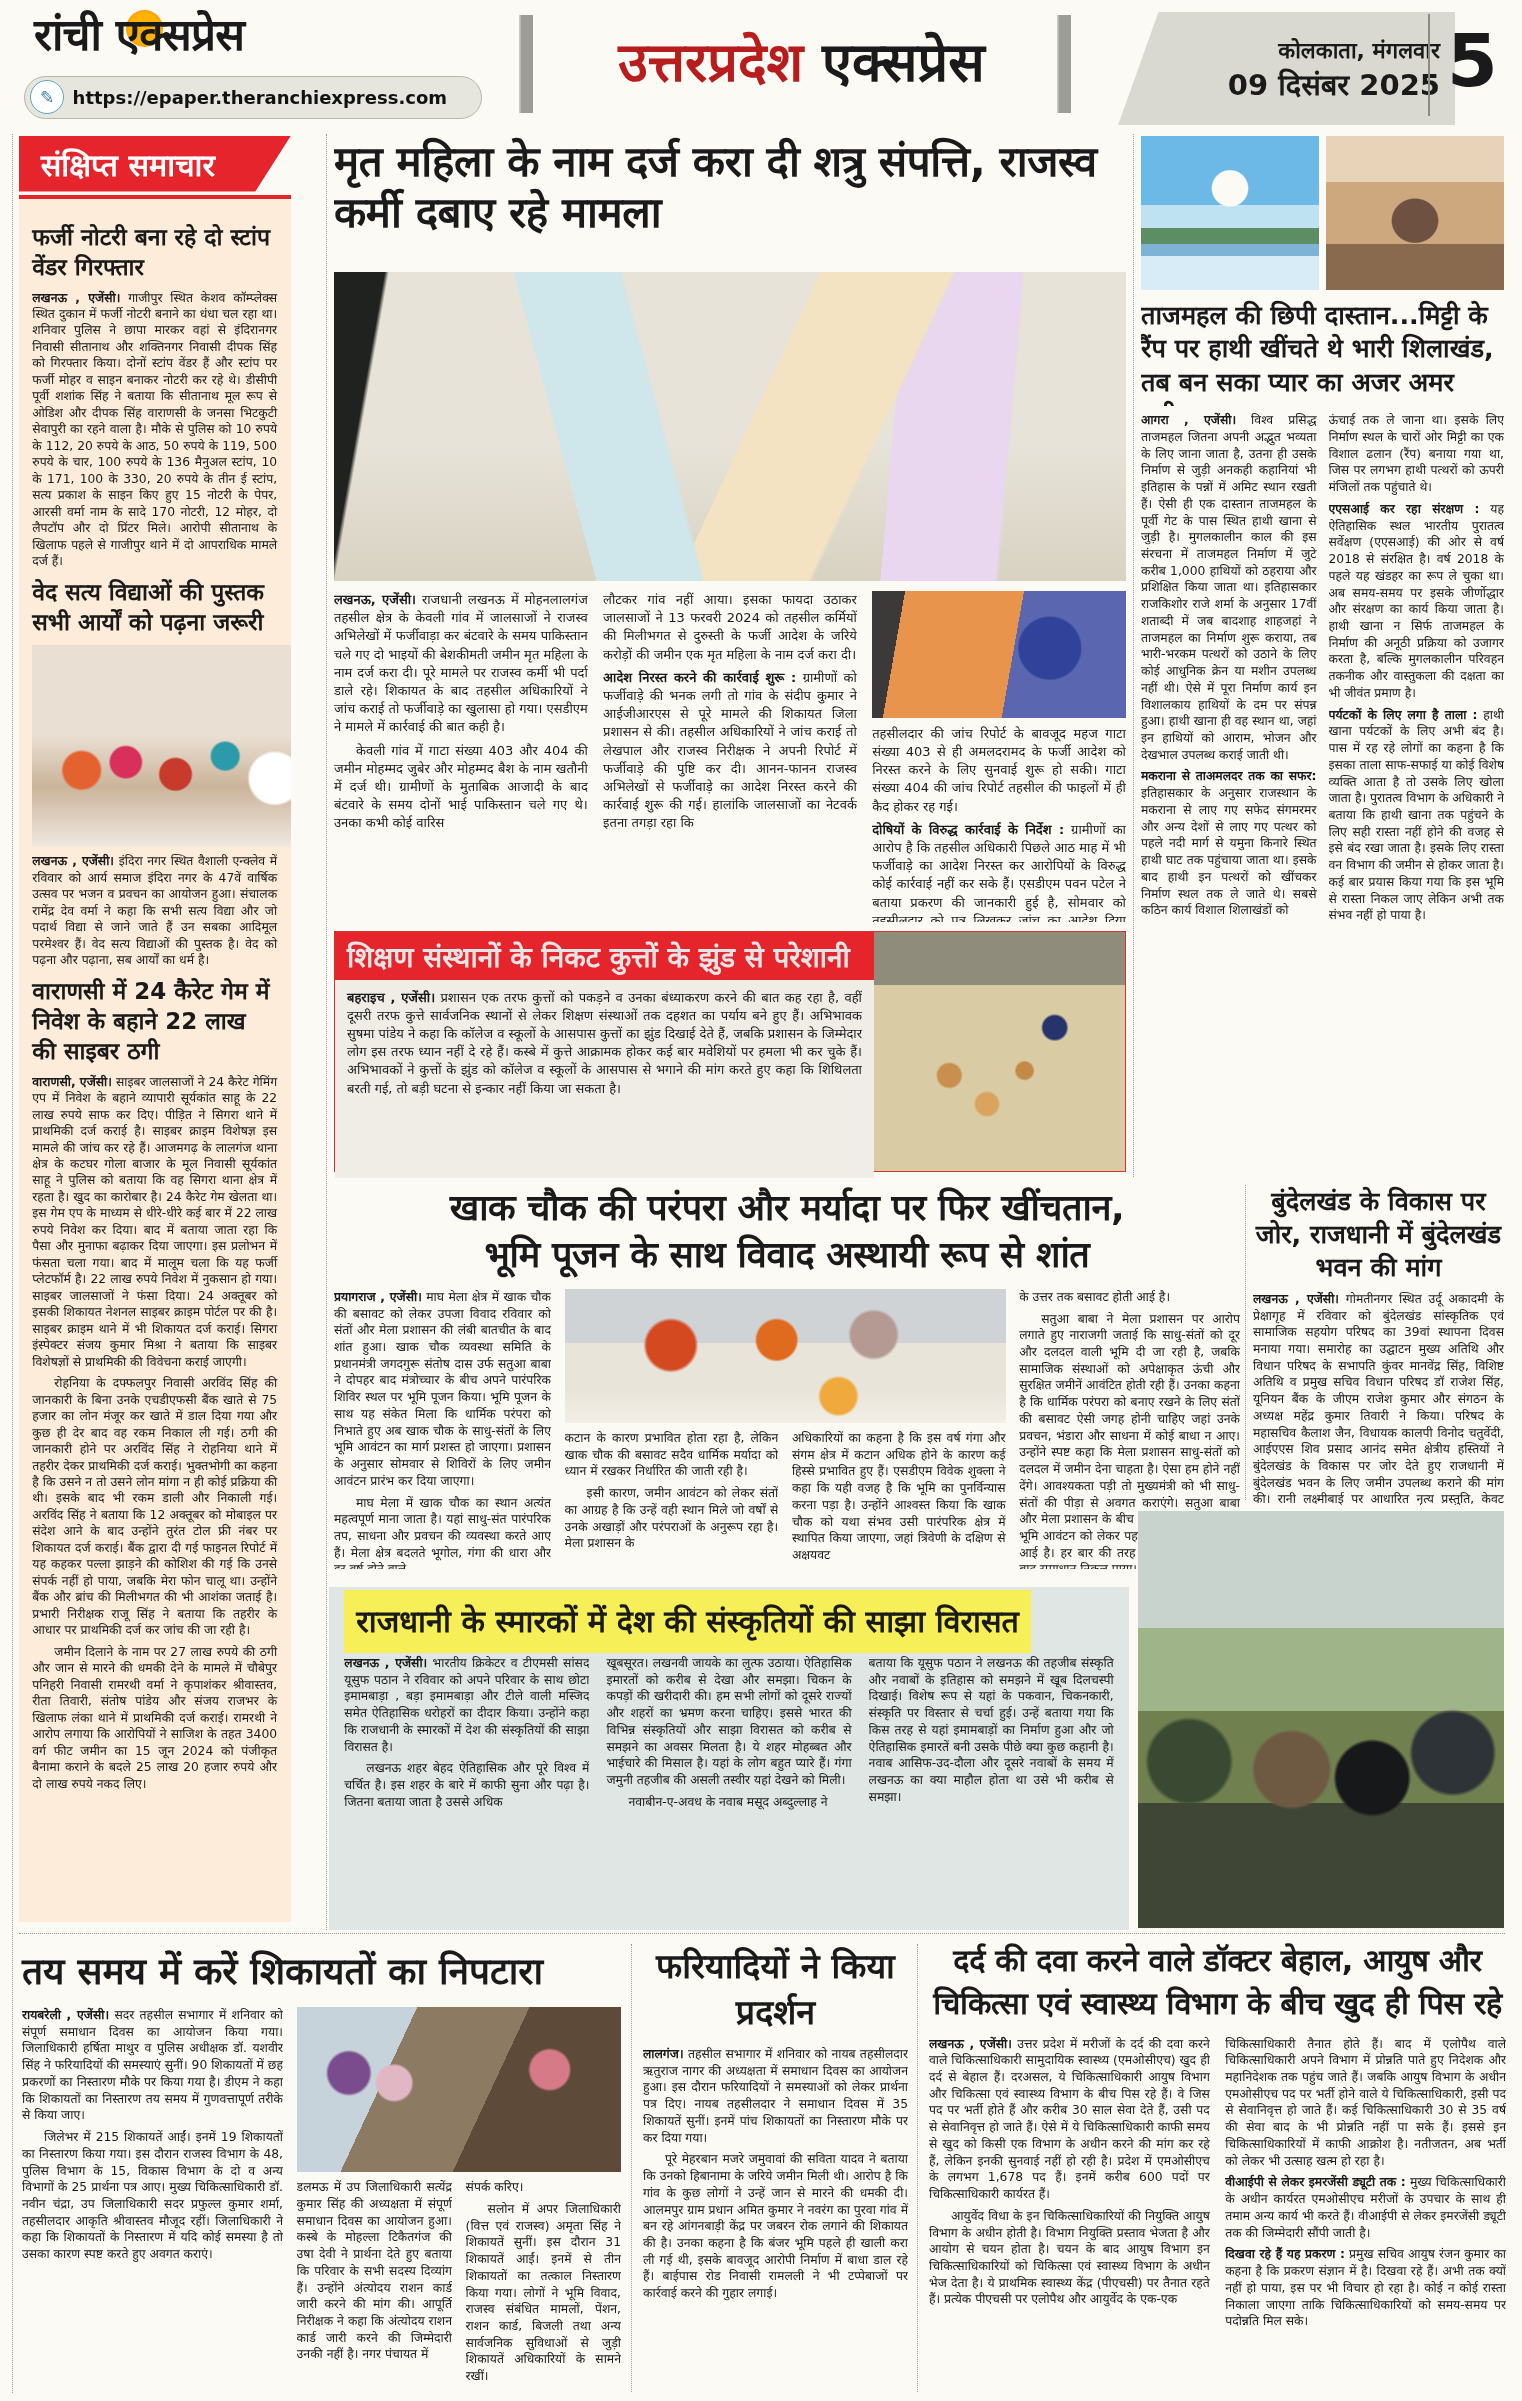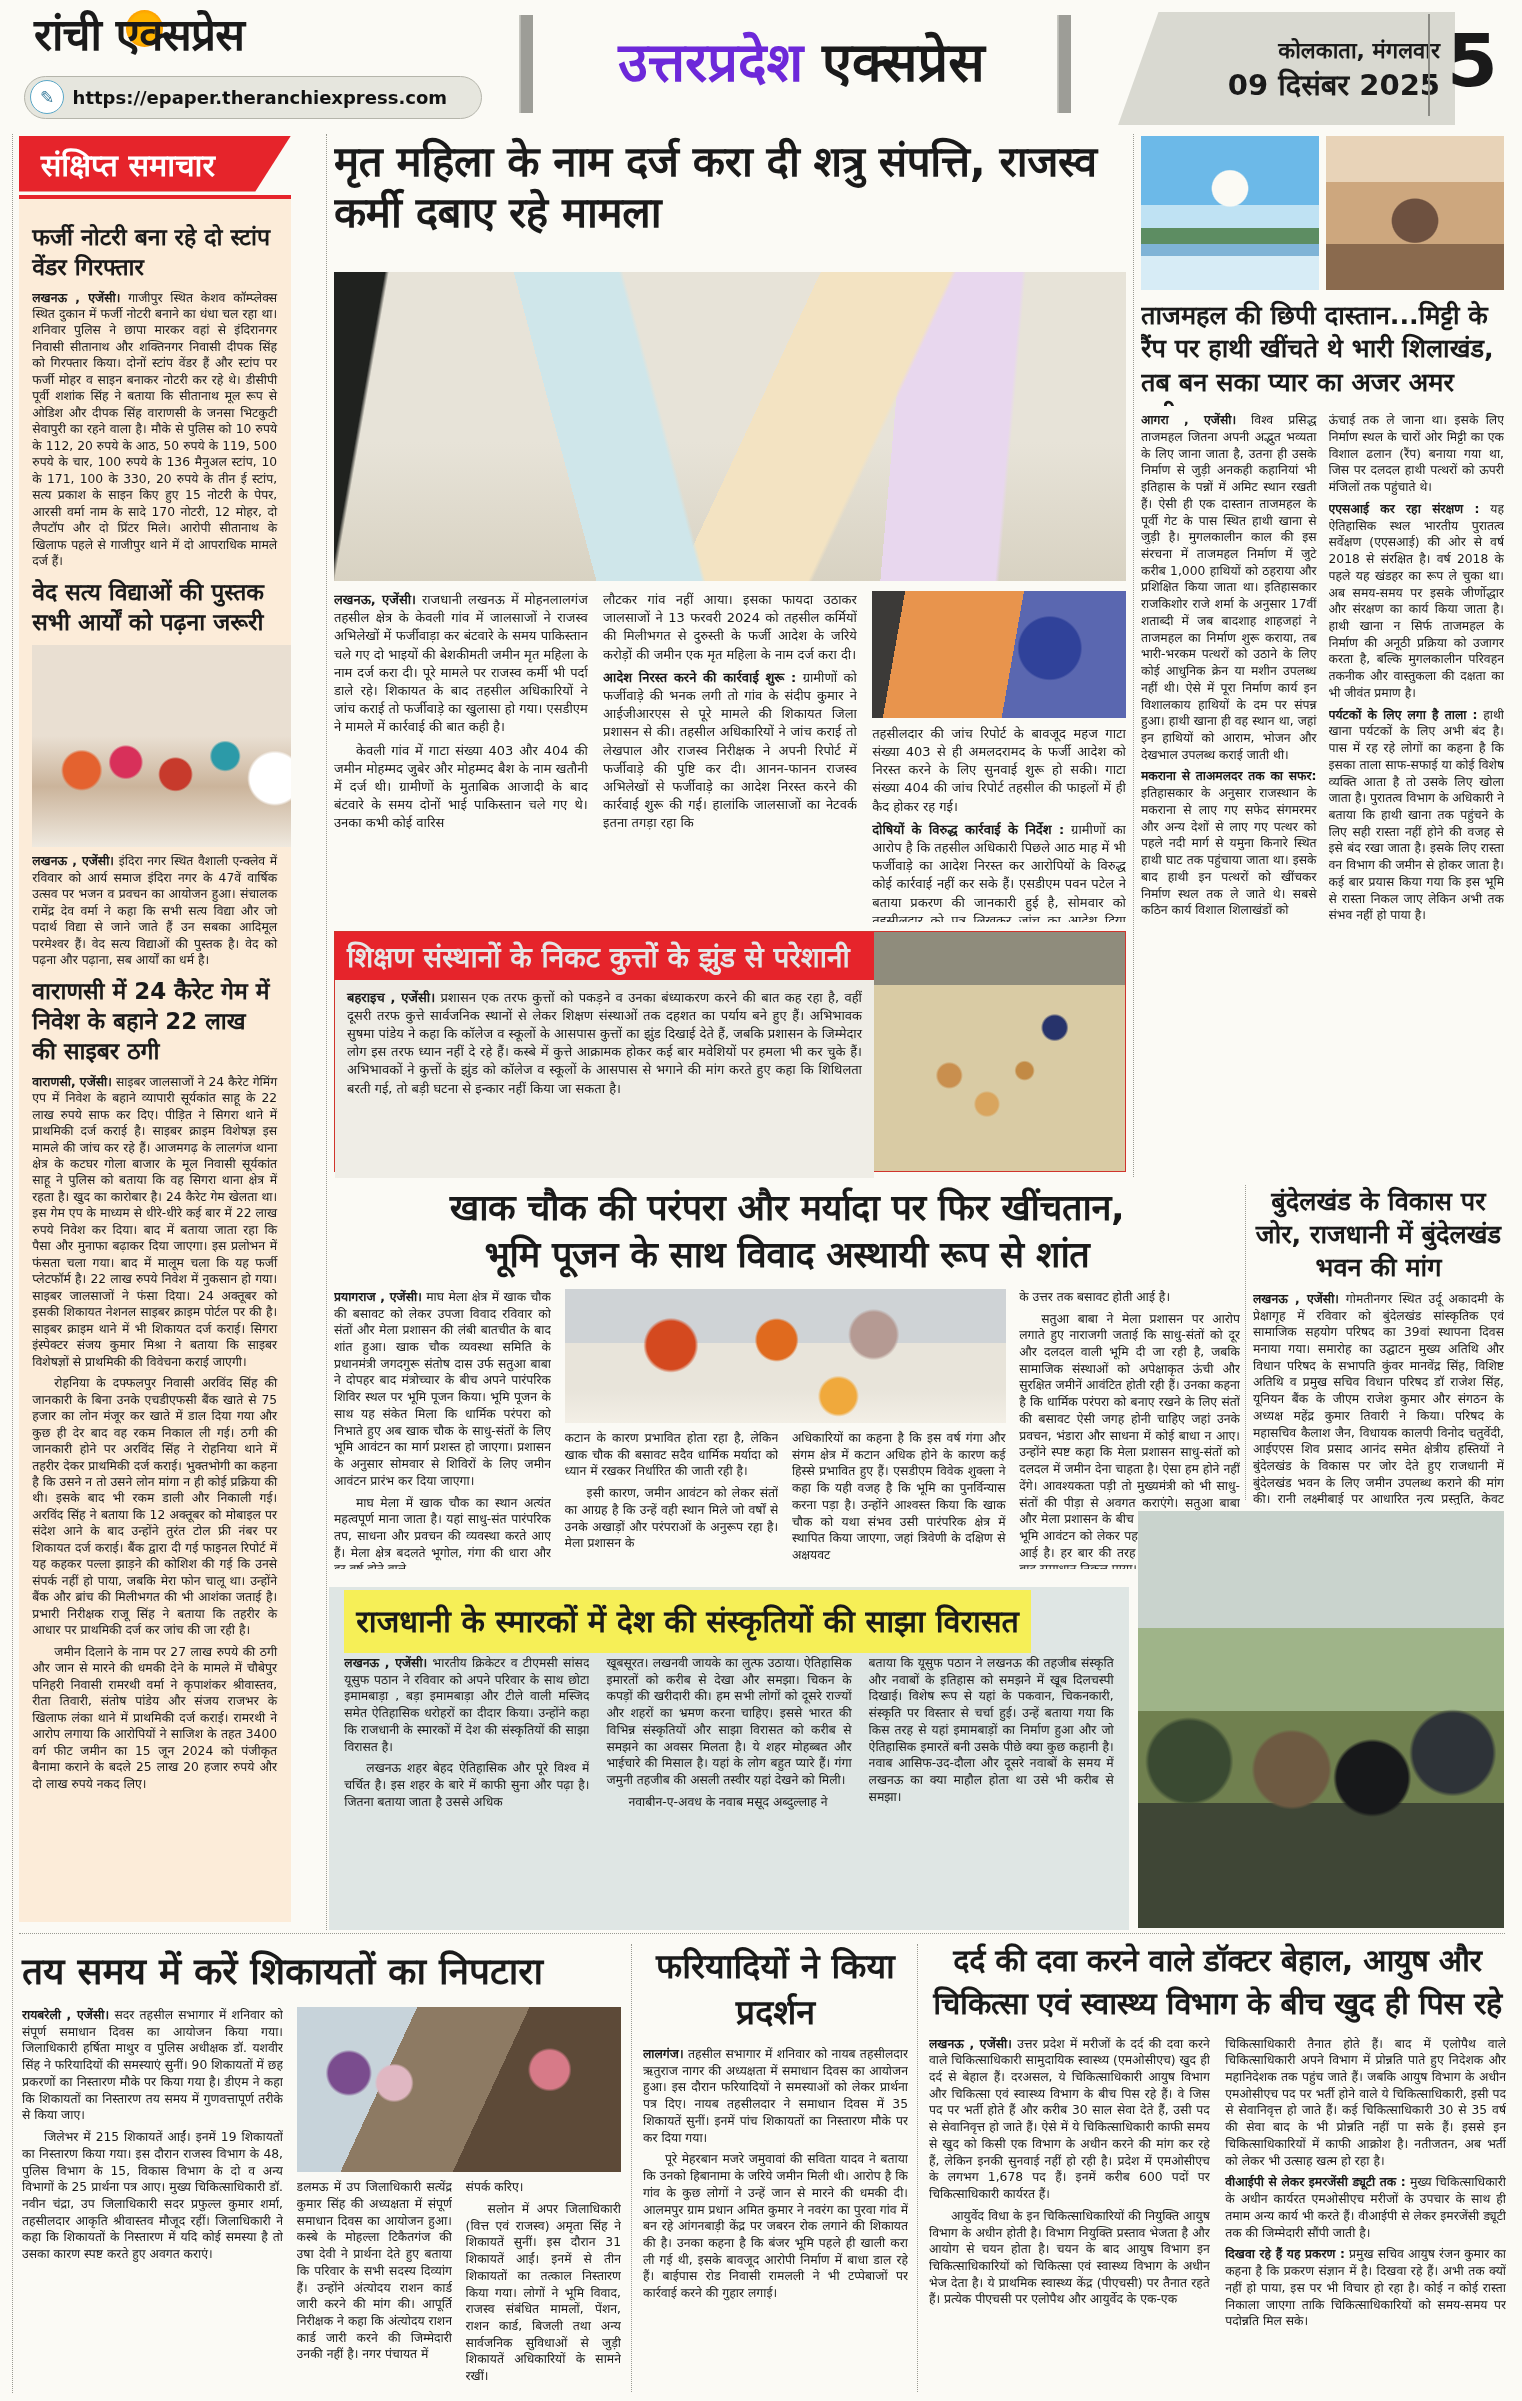--- a/index.html
+++ b/index.html
@@ -15,21 +15,21 @@
   .mast-title{font-size:44px;font-weight:bold;letter-spacing:-0.8px;line-height:1.05;margin-left:10px;}
   .sun{position:absolute;width:37px;height:37px;border-radius:50%;
        background:radial-gradient(circle,#ffb300 0 55%,#f97b00 100%);z-index:0;}
   .mast-title span{position:relative;z-index:1;}
   .url-pill{display:flex;align-items:center;gap:8.5px;background:#e6e6de;border:0.8px solid #b5b5ab;
             border-radius:22px;padding:3.4px 15.3px 3.4px 5.1px;font-weight:bold;font-size:18px;}
   .pen-ic{width:32px;height:32px;border-radius:50%;background:#fff;border:1.7px solid #5aa7c7;
           display:flex;align-items:center;justify-content:center;font-size:17px;color:#3e7f9e;}
   .bracket{width:13.6px;height:98px;background:#9d9d97;box-shadow:inset 1.7px 0 0 #c7c7c0;}
   .edition{font-size:54px;font-weight:bold;line-height:1;white-space:nowrap;}
-  .edition .blue{color:#6d28d9;}
+  .edition .blue{color:#b91c1c;}
   .date-plate{background:#d9d9d1;clip-path:polygon(12% 0,100% 0,100% 100%,0 100%);
               display:flex;flex-direction:column;justify-content:center;align-items:flex-end;
               padding:5.1px 15.3px 5.1px 34px;}
   .date-plate .l1{font-size:22px;font-weight:bold;}
   .date-plate .l2{font-size:29px;font-weight:bold;}
   .pageno{font-size:73px;font-weight:bold;line-height:1;}
   
   .sb-banner{background:#e6242b;color:#fff;font-size:30.5px;font-weight:bold;
              padding:6.8px 6.8px 6.8px 22px;clip-path:polygon(0 0,100% 0,87% 100%,0 100%);}
   .sb-underline{height:4.2px;background:#e6242b;margin-top:3.4px;}
@@ -197,21 +197,21 @@
     </div>
     <div class="h-taj" style="margin-top:8.5px;height:107px;overflow:hidden;">ताजमहल की छिपी दास्तान...मिट्टी के रैंप पर हाथी खींचते थे भारी शिलाखंड, तब बन सका प्यार का अजर अमर प्रतीक</div>
     <div class="cols" style="gap:12px;margin-top:6.8px;height:753px;">
       <div class="body-s just ov">
         <p><span class="lead-in">आगरा , एजेंसी।</span>
            <span>विश्व प्रसिद्ध ताजमहल जितना अपनी अद्भुत भव्यता के लिए जाना जाता है, उतना ही उसके निर्माण से जुड़ी अनकही कहानियां भी इतिहास के पन्नों में अमिट स्थान रखती हैं। ऐसी ही एक दास्तान ताजमहल के पूर्वी गेट के पास स्थित हाथी खाना से जुड़ी है। मुगलकालीन काल की इस संरचना में ताजमहल निर्माण में जुटे करीब 1,000 हाथियों को ठहराया और प्रशिक्षित किया जाता था। इतिहासकार राजकिशोर राजे शर्मा के अनुसार 17वीं शताब्दी में जब बादशाह शाहजहां ने ताजमहल का निर्माण शुरू कराया, तब भारी-भरकम पत्थरों को उठाने के लिए कोई आधुनिक क्रेन या मशीन उपलब्ध नहीं थी। ऐसे में पूरा निर्माण कार्य इन विशालकाय हाथियों के दम पर संपन्न हुआ। हाथी खाना ही वह स्थान था, जहां इन हाथियों को आराम, भोजन और देखभाल उपलब्ध कराई जाती थी।</span></p>
         <p><span class="lead-in">मकराना से ताअमलदर तक का सफर:</span>
            <span>इतिहासकार के अनुसार राजस्थान के मकराना से लाए गए सफेद संगमरमर और अन्य देशों से लाए गए पत्थर को पहले नदी मार्ग से यमुना किनारे स्थित हाथी घाट तक पहुंचाया जाता था। इसके बाद हाथी इन पत्थरों को खींचकर निर्माण स्थल तक ले जाते थे। सबसे कठिन कार्य विशाल शिलाखंडों को</span></p>
       </div>
       <div class="body-s just ov">
-        <p>ऊंचाई तक ले जाना था। इसके लिए निर्माण स्थल के चारों ओर मिट्टी का एक विशाल ढलान (रैंप) बनाया गया था, जिस पर दलदल हाथी पत्थरों को ऊपरी मंजिलों तक पहुंचाते थे।</p>
+        <p>ऊंचाई तक ले जाना था। इसके लिए निर्माण स्थल के चारों ओर मिट्टी का एक विशाल ढलान (रैंप) बनाया गया था, जिस पर लगभग हाथी पत्थरों को ऊपरी मंजिलों तक पहुंचाते थे।</p>
         <p><span class="lead-in">एएसआई कर रहा संरक्षण :</span>
            <span>यह ऐतिहासिक स्थल भारतीय पुरातत्व सर्वेक्षण (एएसआई) की ओर से वर्ष 2018 से संरक्षित है। वर्ष 2018 के पहले यह खंडहर का रूप ले चुका था। अब समय-समय पर इसके जीर्णोद्धार और संरक्षण का कार्य किया जाता है। हाथी खाना न सिर्फ ताजमहल के निर्माण की अनूठी प्रक्रिया को उजागर करता है, बल्कि मुगलकालीन परिवहन तकनीक और वास्तुकला की दक्षता का भी जीवंत प्रमाण है।</span></p>
         <p><span class="lead-in">पर्यटकों के लिए लगा है ताला :</span>
            <span>हाथी खाना पर्यटकों के लिए अभी बंद है। पास में रह रहे लोगों का कहना है कि इसका ताला साफ-सफाई या कोई विशेष व्यक्ति आता है तो उसके लिए खोला जाता है। पुरातत्व विभाग के अधिकारी ने बताया कि हाथी खाना तक पहुंचने के लिए सही रास्ता नहीं होने की वजह से इसे बंद रखा जाता है। इसके लिए रास्ता वन विभाग की जमीन से होकर जाता है। कई बार प्रयास किया गया कि इस भूमि से रास्ता निकल जाए लेकिन अभी तक संभव नहीं हो पाया है।</span></p>
       </div>
     </div>
   </div>
 
   <div class="abs" style="left:334px;top:1185px;width:906px;height:388px;">
     <div class="h-khak">खाक चौक की परंपरा और मर्यादा पर फिर खींचतान,</div>

